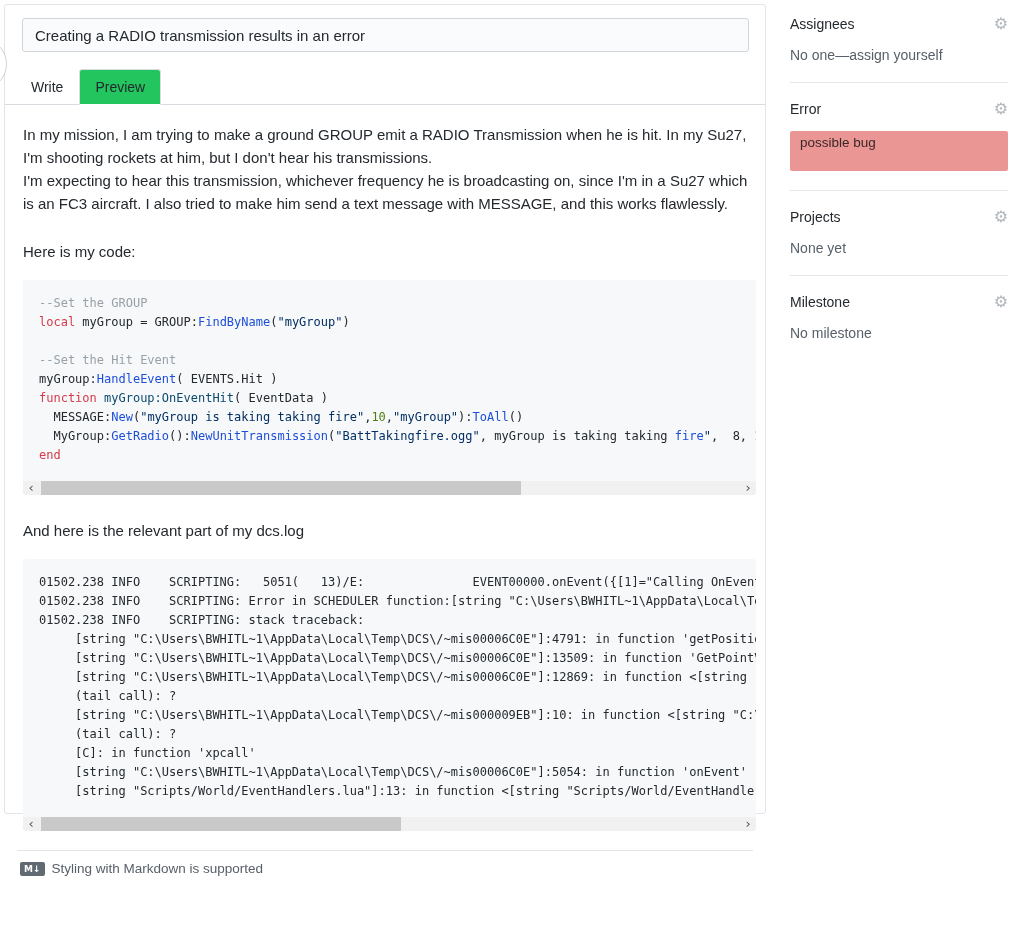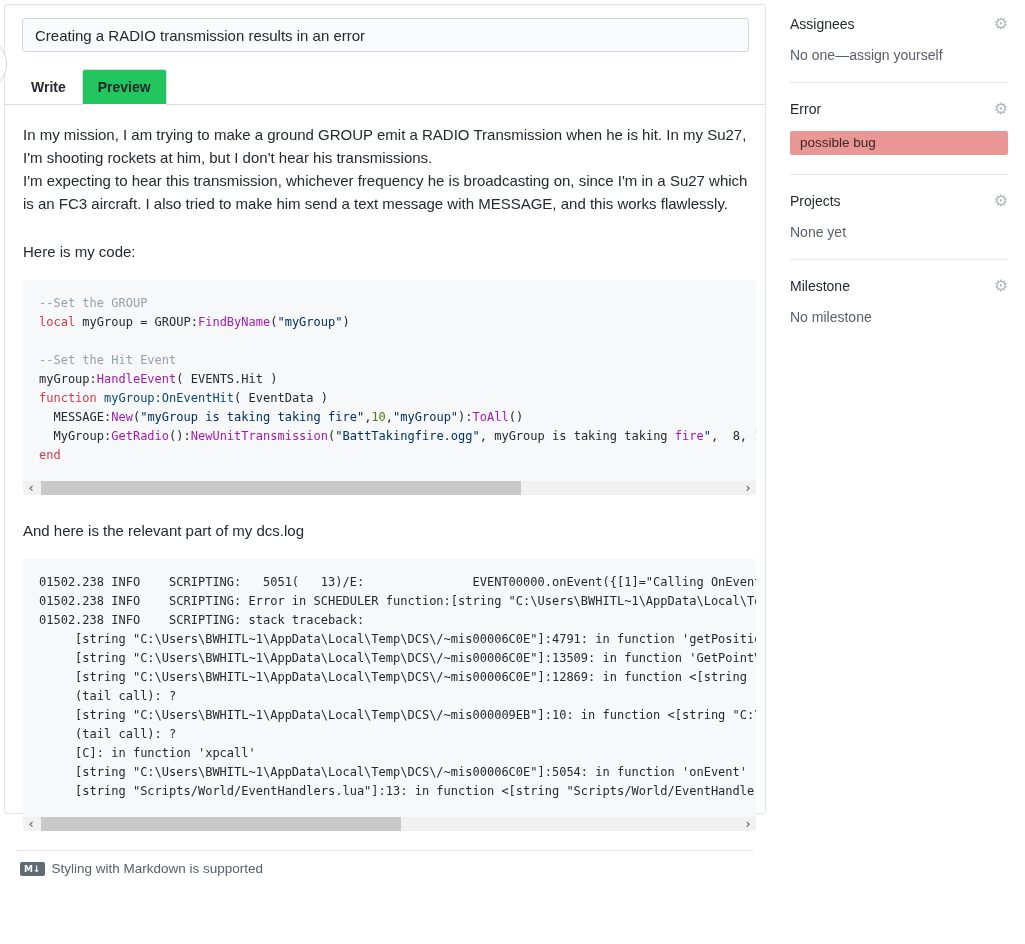--- a/index.html
+++ b/index.html
@@ -15,41 +15,41 @@
                      overflow:hidden; z-index:3; }
   .avatar-arc { position:absolute; left:-45px; top:0; width:52px; height:52px;
                 background:#fff; border:1px solid #cfd4d9; border-radius:50%; }
 
   .title-input { display:block; margin:13px 16px 0 17px; width:727px; height:34px;
                  border:1px solid #d1d5da; border-radius:3px; background:#fafbfc;
                  padding:0 12px; font-size:15px; color:#24292e;
                  font-family:"Liberation Sans", sans-serif; outline:none; }
 
   .tabs { margin-top:15px; padding-left:10px; border-bottom:1px solid #d8dce0;
-          display:flex; height:38px; align-items:flex-end;font-weight:bold; }
+          display:flex; height:38px; align-items:flex-end; }
   .tab { font-size:14px; padding:9px 15px; color:#24292e; cursor:pointer;
          border:1px solid transparent; margin-bottom:-1px; }
   .tab.active { background:#22c55e; border-color:#d8dce0; border-bottom-color:#fff;
                 border-radius:3px 3px 0 0; }
 
   .preview-body { padding:14px 12px 0 18px; }
   .md-p { font-size:15px; line-height:23px; color:#24292e; width:734px; }
   .p1 { margin-top:4px; }
   .p2 { margin-top:20px; }
   .p3 { margin-top:25px; }
   .p4 { margin-top:24px; }
 
   .code-block { margin-top:17px; margin-right:6px; width:733px; background:#f6f8fa;
                 border-radius:3px; overflow:hidden; padding-top:14px; }
   .code-pre { font-family:"DejaVu Sans Mono", monospace; font-size:12px;
               line-height:19px; white-space:pre; padding-left:16px; color:#24292e; }
   .code-line { height:19px; }
   .tok-c { color:#98a1a8; }
   .tok-k { color:#d73a49; }
-  .tok-f { color:#a21caf; }
+  .tok-f { color:#1d4ed8; }
   .tok-n { color:#4d7c0f; }
   .tok-s { color:#032f62; }
   .tok-e { color:#0c4a6e; }
   .tok-p { color:#24292e; }
 
   .hscrollbar { margin-top:8px; height:14px; background:#f1f1f1; display:flex;
                 align-items:center; position:relative; }
   .scroll-arrow { width:16px; height:14px; font-size:13px; line-height:13px;
                   text-align:center; color:#4d5358; user-select:none; cursor:default;
                   font-family:"DejaVu Sans", sans-serif; }
@@ -69,21 +69,21 @@
                 height:34px; cursor:pointer; font-family:"Liberation Sans", sans-serif; }
 
   
   .sidebar { position:absolute; left:790px; top:16px; width:218px; }
   .side-heading-row { display:flex; justify-content:space-between; align-items:center; }
   .side-heading { font-size:14px; color:#24292e; }
   .gear { font-size:16px; color:#b0b7bd; line-height:16px; cursor:pointer;
           font-family:"DejaVu Sans", sans-serif; }
   .side-value { margin-top:15px; font-size:14px; color:#586069; }
   .side-hr { border:none; border-top:1px solid #e4e7ea; margin:19px 0 18px 0; }
-  .label-chip { margin-top:14px; height:24px; line-height:24px; border-radius:2px;
+  .label-chip { margin-top:14px; height:40px; line-height:24px; border-radius:2px;
                 padding-left:10px; font-size:13.5px; color:#3b2626; cursor:pointer; }
 </style>
 </head>
 <body>
 
 <div class="panel">
 
   <input class="title-input" value="Creating a RADIO transmission results in an error" style="">
 
   <div class="tabs">

